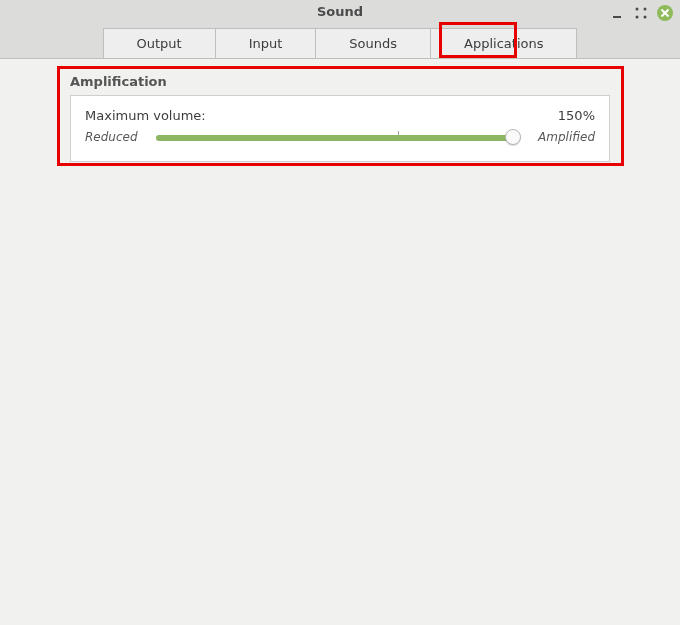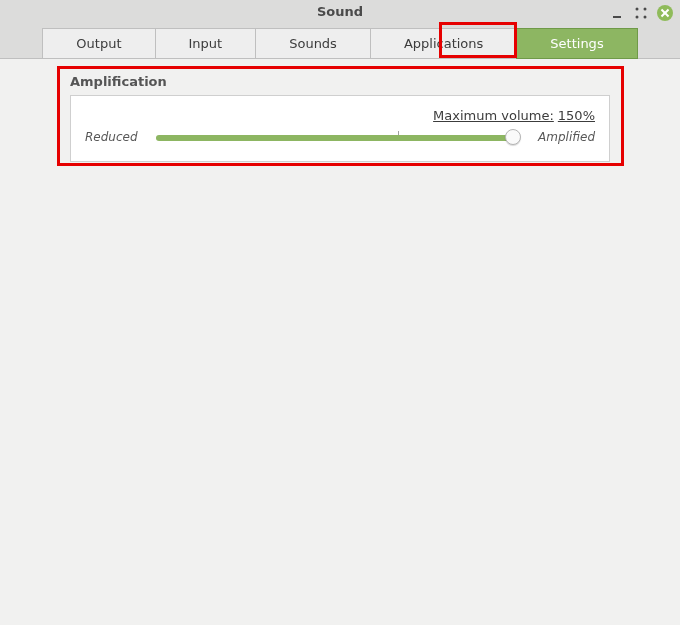--- a/index.html
+++ b/index.html
@@ -73,21 +73,21 @@
 
   .content { padding:15px 70px 0 70px; }
 
   .section-title { font-weight:700; color:#555; font-size:13px; margin-bottom:6px; }
 
   .card {
     border:1px solid #cfcfcf;
     background:#fff;
     padding:12px 14px 16px 14px;
   }
-  .max-vol { text-align:center; font-size:13px; margin-bottom:6px; display:flex; justify-content:flex-end; gap:4px;text-decoration:underline; }
+  .max-vol { text-align:center; font-size:13px; margin-bottom:6px; display:flex; justify-content:space-between; gap:4px; }
   .slider-row { display:flex; align-items:center; gap:18px; }
   .slabel { font-style:italic; color:#585858; font-size:12px; }
   .slider-wrap { flex:1; position:relative; height:16px; }
   .track { position:absolute; left:0; right:0; top:7px; height:4px; background:#e1e1e1; border-radius:2px; }
   .fill  { position:absolute; left:0; width:98%; top:6px; height:6px; background:#8db662; border-radius:3px; }
   .mark  { position:absolute; left:66.6%; top:2px; width:1px; height:6px; background:#a0a0a0; }
   .thumb {
     position:absolute; left:calc(98% - 8px); top:0;
     width:16px; height:16px; border-radius:50%;
     background:#fafafa; border:1px solid #b5b5b5;
@@ -119,21 +119,20 @@
       </div>
     </div>
   </div>
 
   <div class="tabbar">
     <div class="tabgroup">
       <div class="tab">Output</div>
       <div class="tab">Input</div>
       <div class="tab">Sounds</div>
       <div class="tab">Applications</div>
-      <div class="tab active">Settings</div>
     </div>
   </div>
 </div>
 
 <div class="annot annot-tab"></div>
 <div class="annot annot-main"></div>
 
 <div class="content">
   <div class="section-title">Amplification</div>
   <div class="card">

